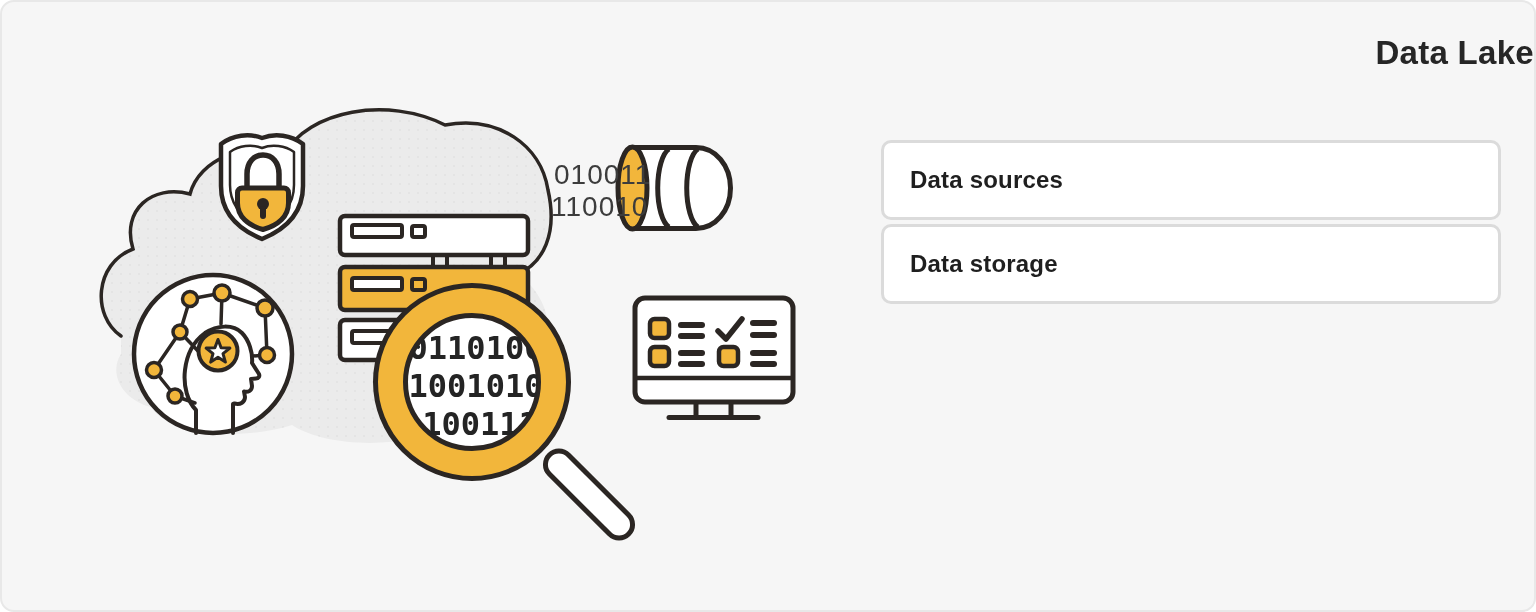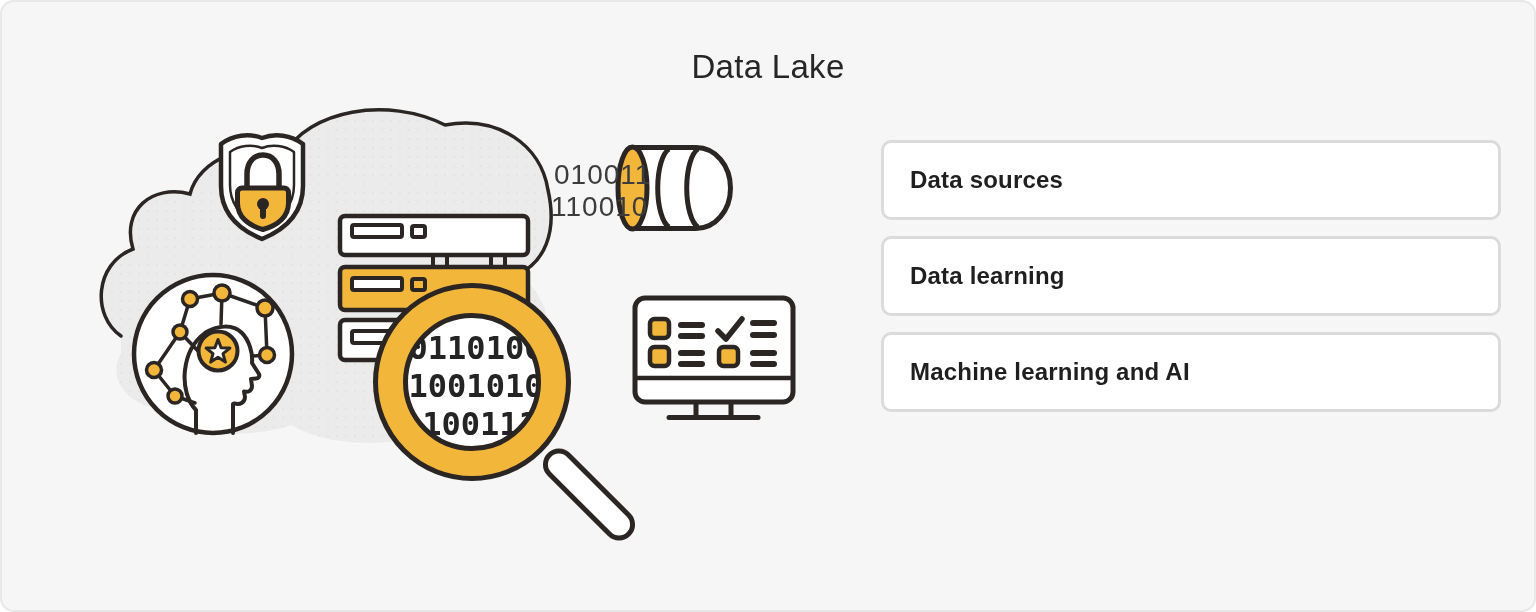--- a/index.html
+++ b/index.html
@@ -1,27 +1,27 @@
 <!DOCTYPE html>
 <html><head>
 <meta charset="utf-8">
 <style>
   html,body{margin:0;padding:0;background:#ffffff;font-family:"Liberation Sans",sans-serif;}
   .canvas{
     position:relative;width:1536px;height:612px;box-sizing:border-box;
     background:#F6F6F6;border:2px solid #E8E8E8;border-radius:14px;overflow:hidden;
   }
   .title{
-    position:absolute;top:46px;left:0;width:100%;text-align:center;
-    font-size:33px;font-weight:400;color:#262626;letter-spacing:.3px;
+    position:absolute;top:32px;left:0;width:100%;text-align:right;
+    font-size:33px;font-weight:700;color:#262626;letter-spacing:.3px;
   }
   .illustration{position:absolute;left:0;top:0;}
   .panel{
     position:absolute;left:879px;top:138px;width:620px;
-    display:flex;flex-direction:column;gap:16px;box-sizing:border-box;text-align:right;
+    display:flex;flex-direction:column;gap:4px;box-sizing:border-box;text-align:right;
   }
   .row{
     background:#FFFFFF;border:3px solid #DBDBDB;border-radius:10px;
     height:80px;display:flex;align-items:center;padding:0 26px;box-sizing:border-box;
   }
   .row span{font-size:24px;font-weight:700;color:#1F1F1F;letter-spacing:.2px;}
   svg text.binmono{font-family:"DejaVu Sans Mono",monospace;font-weight:700;}
   svg text.binsans{font-family:"Liberation Sans",sans-serif;}
 </style>
 </head>
@@ -161,20 +161,17 @@
       </g>
       <rect x="-13.5" y="-56" width="27" height="112" rx="13.5" transform="translate(587,492.5) rotate(-45)" fill="#FFFFFF" stroke="#2B2623" stroke-width="5"></rect>
     </g>
   </svg>
 
   <div class="panel">
     <div class="row">
       <span>Data sources</span>
     </div>
     <div class="row">
-      <span>Data learning</span>
-    </div>
-    <div class="row">
-      <span>Machine learning and AI</span>
+      <span>Data storage</span>
     </div>
   </div>
 
 </div>
 
 </body></html>

